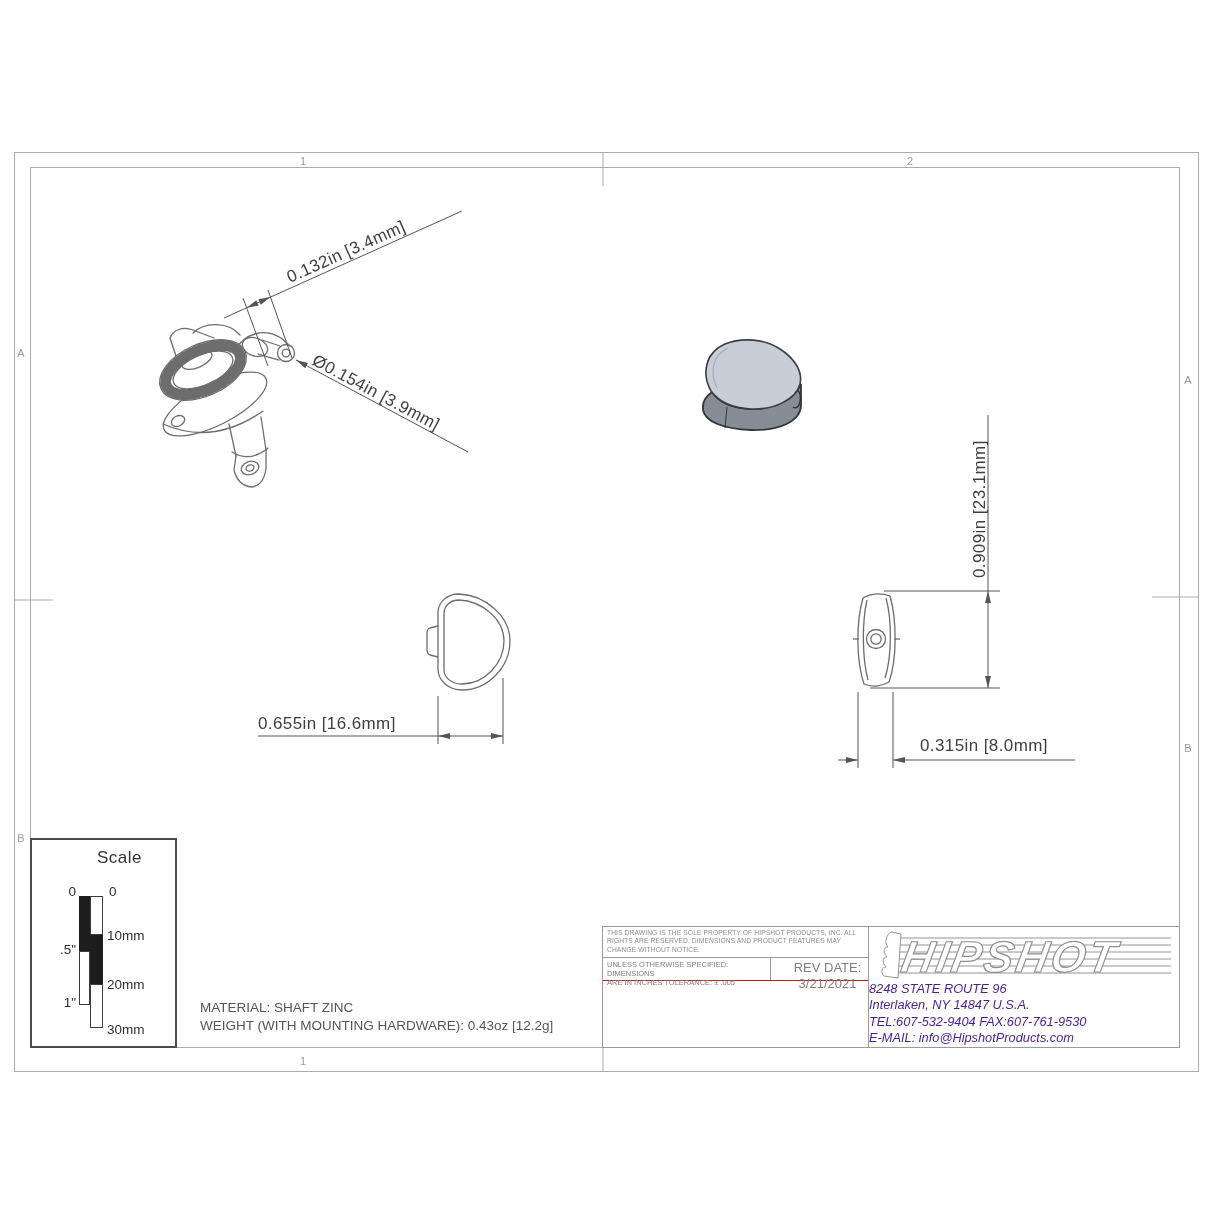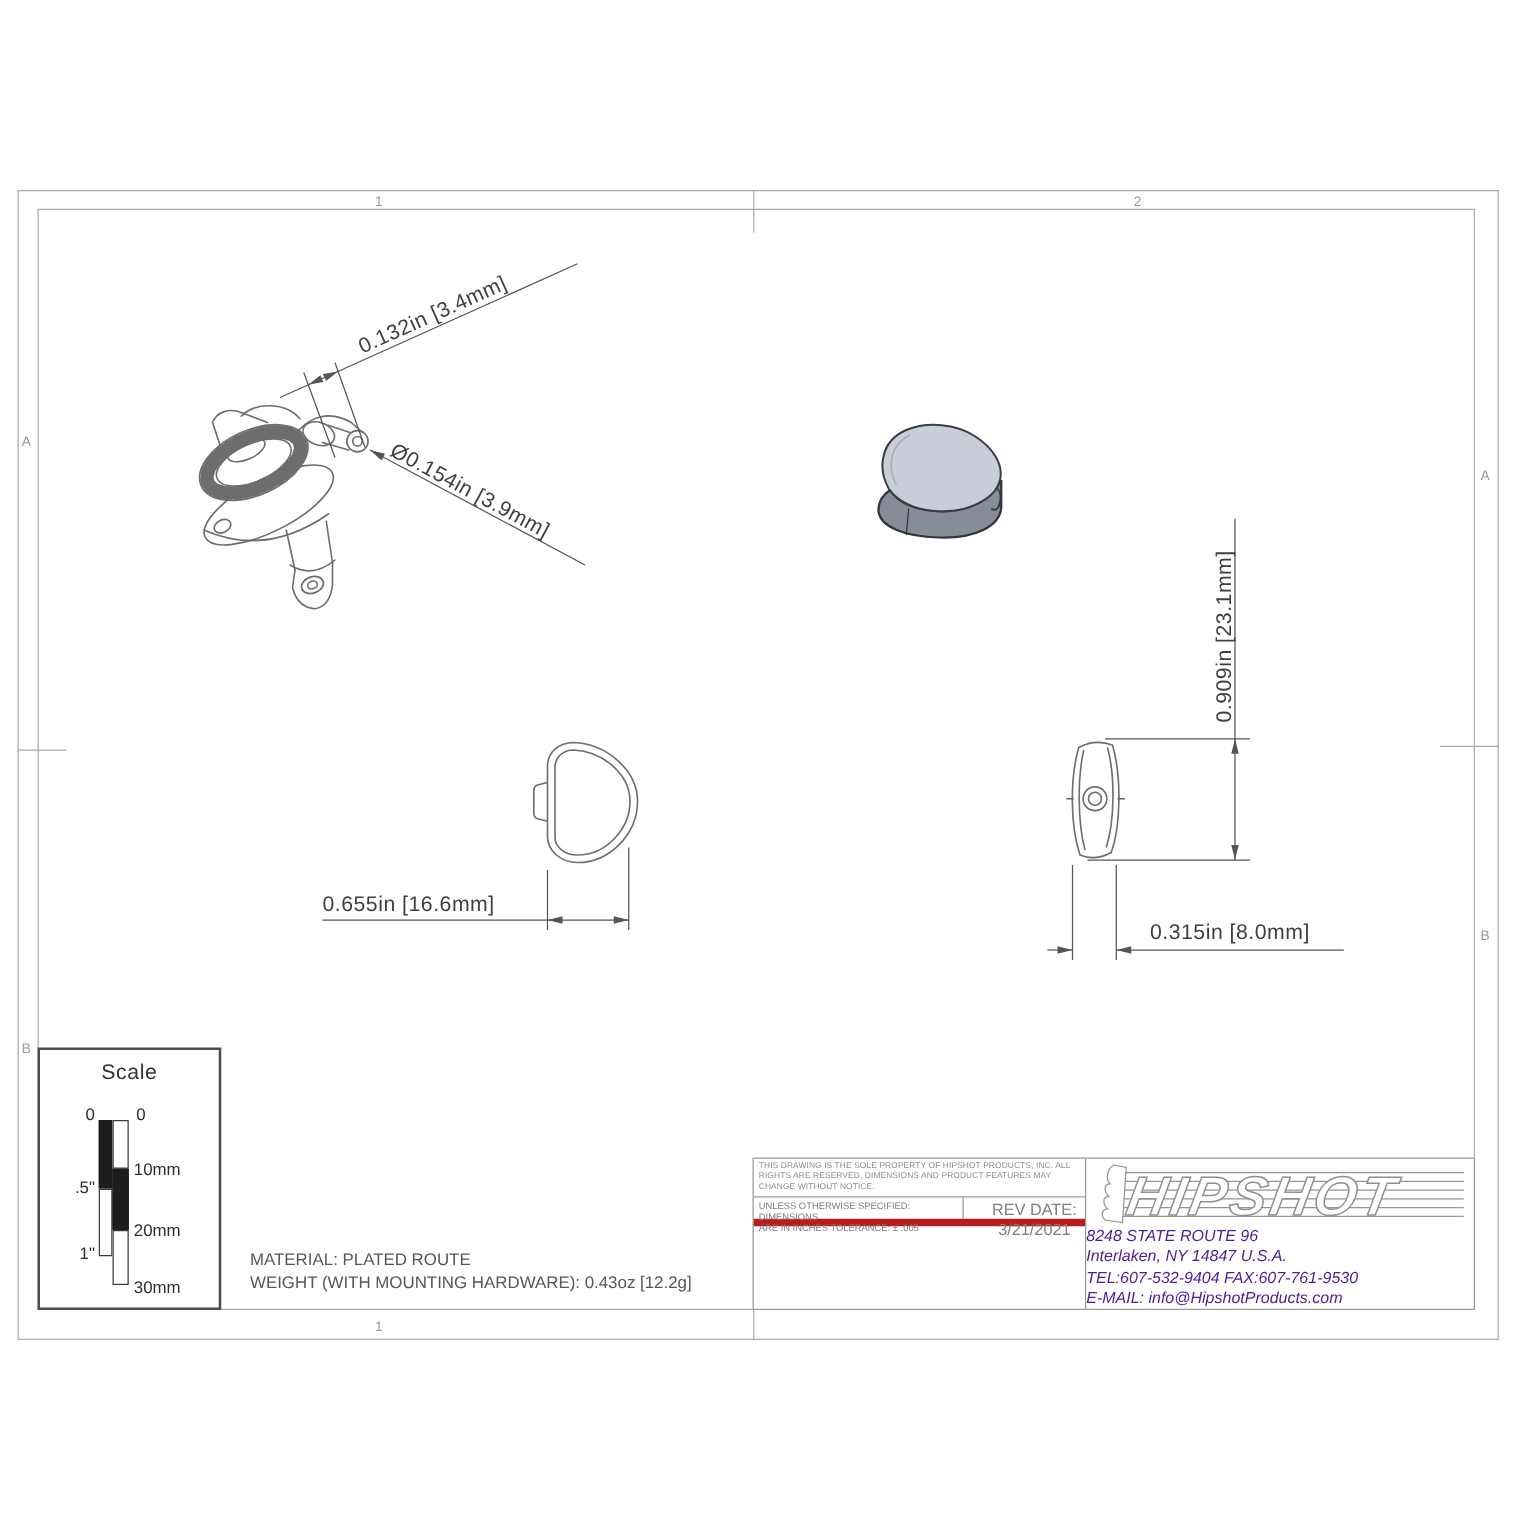--- a/index.html
+++ b/index.html
@@ -7,35 +7,35 @@
          font-family:"Liberation Sans",sans-serif;}
   svg.art{position:absolute;left:0;top:0;width:1214px;height:1214px;}
   .dt{font-family:"Liberation Sans",sans-serif;font-size:17px;fill:#3f3f3f;letter-spacing:.4px;}
   .zl{font-family:"Liberation Sans",sans-serif;font-size:11px;fill:#9a9a9a;}
   .abs{position:absolute;}
   .note-dd{left:127px;top:504px;font-size:17px;color:#464646;letter-spacing:.4px;
            line-height:1.22;white-space:pre-line;}
   .mat{left:200px;top:999px;font-size:13.5px;color:#565656;line-height:1.35;}
   
   .scalebox{left:30px;top:838px;width:143px;height:206px;border:2px solid #4c4c4c;background:#fff;}
-  .scale-title{position:absolute;left:0;top:8px;width:100%;text-align:center;
+  .scale-title{position:absolute;left:16px;top:8px;width:100%;text-align:center;
                font-size:17px;color:#333;letter-spacing:.5px;}
   .bar{position:absolute;box-sizing:border-box;}
   .bar.black{background:#1d1d1d;border:1px solid #1d1d1d;}
   .bar.white{background:#fff;border:1px solid #3c3c3c;}
   .slabel{position:absolute;font-size:13.5px;color:#2e2e2e;}
   .slabel.r{text-align:right;}
   
   .tb{left:602px;top:926px;width:578px;height:122px;border:1px solid #9a9a9a;
       box-sizing:border-box;display:flex;background:#fff;}
   .tb-left{width:266px;border-right:1px solid #9a9a9a;box-sizing:border-box;
            display:flex;flex-direction:column;}
   .tb-legal{height:31px;border-bottom:1px solid #9a9a9a;box-sizing:border-box;
             font-size:6.7px;line-height:1.25;color:#8c8c8c;padding:2px 4px;letter-spacing:.1px;}
-  .tb-specrow{height:23px;border-bottom:6px solid #b91c1c;box-sizing:border-box;display:flex;gap:16px;}
+  .tb-specrow{height:23px;border-bottom:1px solid #b91c1c;box-sizing:border-box;display:flex;gap:16px;}
   .tb-spec{width:168px;border-right:1px solid #9a9a9a;box-sizing:border-box;
            font-size:7.5px;line-height:1.2;color:#7e7e7e;padding:2px 4px;white-space:pre-line;}
   .tb-rev{flex:1;font-size:13px;line-height:1.2;color:#7e7e7e;text-align:center;
           padding-top:2px;white-space:pre-line;}
   .tb-title{flex:1;font-size:19px;line-height:1.15;color:#686868;letter-spacing:.5px;
             padding:9px 0 0 12px;white-space:pre-line;}
   .tb-right{flex:1;position:relative;}
   .tb-logo{position:absolute;left:6px;top:2px;}
   .tb-addr{position:absolute;left:0;top:54px;width:100%;text-align:left;
            font-style:italic;font-size:12.8px;color:#4c1d95;line-height:1.28;}
@@ -167,21 +167,21 @@
         <line x1="893" y1="760" x2="1075" y2="760"></line>
       </g>
       <polygon points="858,760 846,757 846,763" fill="#555"></polygon>
       <polygon points="893,760 905,757 905,763" fill="#555"></polygon>
       <text class="dt" x="920" y="751">0.315in [8.0mm]</text>
     </g>
   </svg>
 
 
   <div class="abs mat">
-    <div>MATERIAL: PLATED ROUTE</div>
+    <div>MATERIAL: SHAFT ZINC</div>
     <div>WEIGHT (WITH MOUNTING HARDWARE): 0.43oz [12.2g]</div>
   </div>
 
   <div class="abs scalebox">
     <div class="scale-title">Scale</div>
     <div class="bar black" style="left:47px;top:56px;width:11px;height:55px;"></div>
     <div class="bar white" style="left:47px;top:111px;width:11px;height:54px;"></div>
     <div class="bar white" style="left:58px;top:56px;width:13px;height:39px;"></div>
     <div class="bar black" style="left:58px;top:95px;width:13px;height:49px;"></div>
     <div class="bar white" style="left:58px;top:144px;width:13px;height:44px;"></div>

